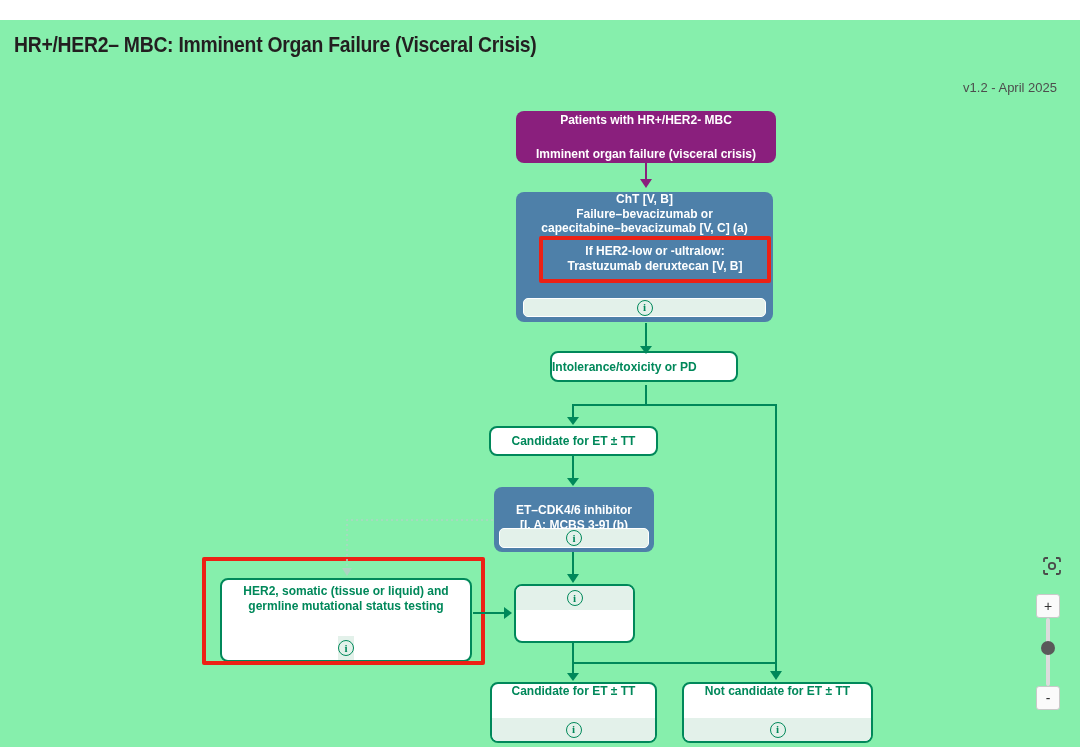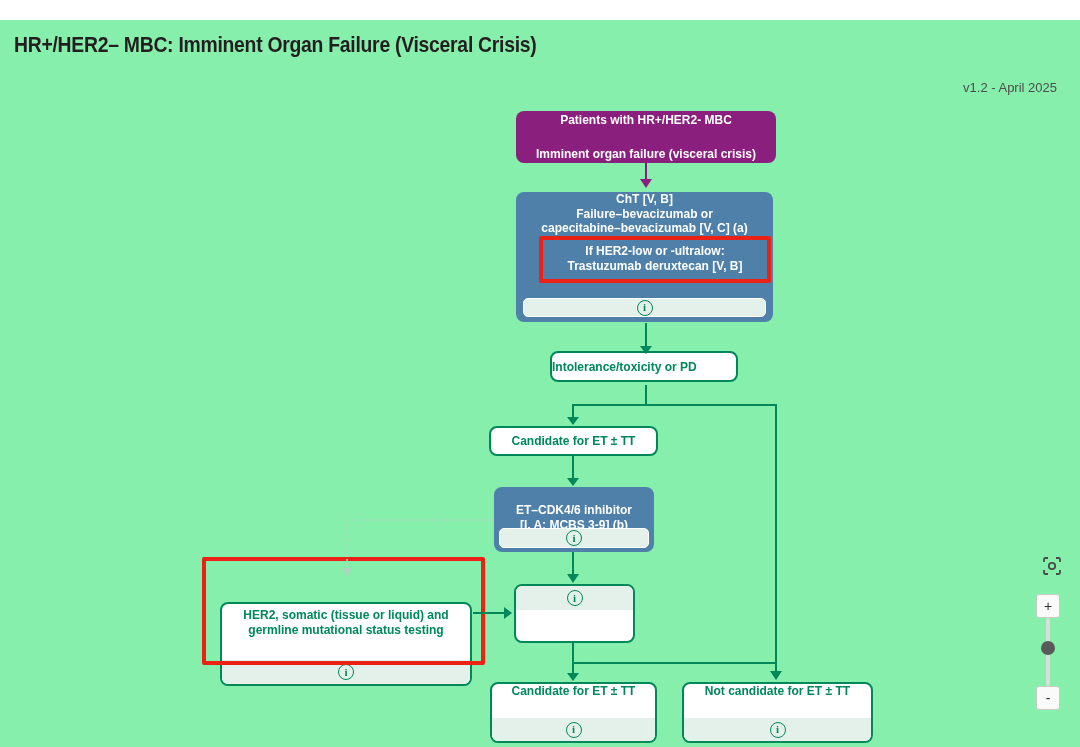--- a/index.html
+++ b/index.html
@@ -74,21 +74,21 @@
   .candidate1-box{left:489px;top:406px;width:169px;height:30px;border-radius:8px;
     background:#fff;border:2px solid var(--green,#00885a);color:var(--green,#00885a);
     display:flex;align-items:center;justify-content:center;}
 
   .cdk-box{
     left:494px;top:467px;width:160px;height:65px;
     background:var(--blue,#4e80a9);color:#fff;line-height:14.5px;padding-top:16px;
   }
   .cdk-box .blue-footer{bottom:4px;left:5px;right:5px;height:20px;}
 
-  .her2-box{left:220px;top:582px;width:252px;height:84px;}
+  .her2-box{left:220px;top:558px;width:252px;height:84px;align-items:center;}
   .pd-box{left:514px;top:564px;width:121px;height:59px;}
   .candidate2-box{left:490px;top:662px;width:167px;height:61px;}
   .notcandidate-box{left:682px;top:662px;width:191px;height:61px;}
 
   .info-icon{
     display:inline-flex;width:16px;height:16px;flex:none;
     border:1.5px solid var(--green,#00885a);border-radius:50%;
     color:var(--green,#00885a);align-items:center;justify-content:center;
     font-family:"Liberation Serif",serif;font-size:11px;font-weight:600;font-style:normal;
     line-height:1;cursor:pointer;

